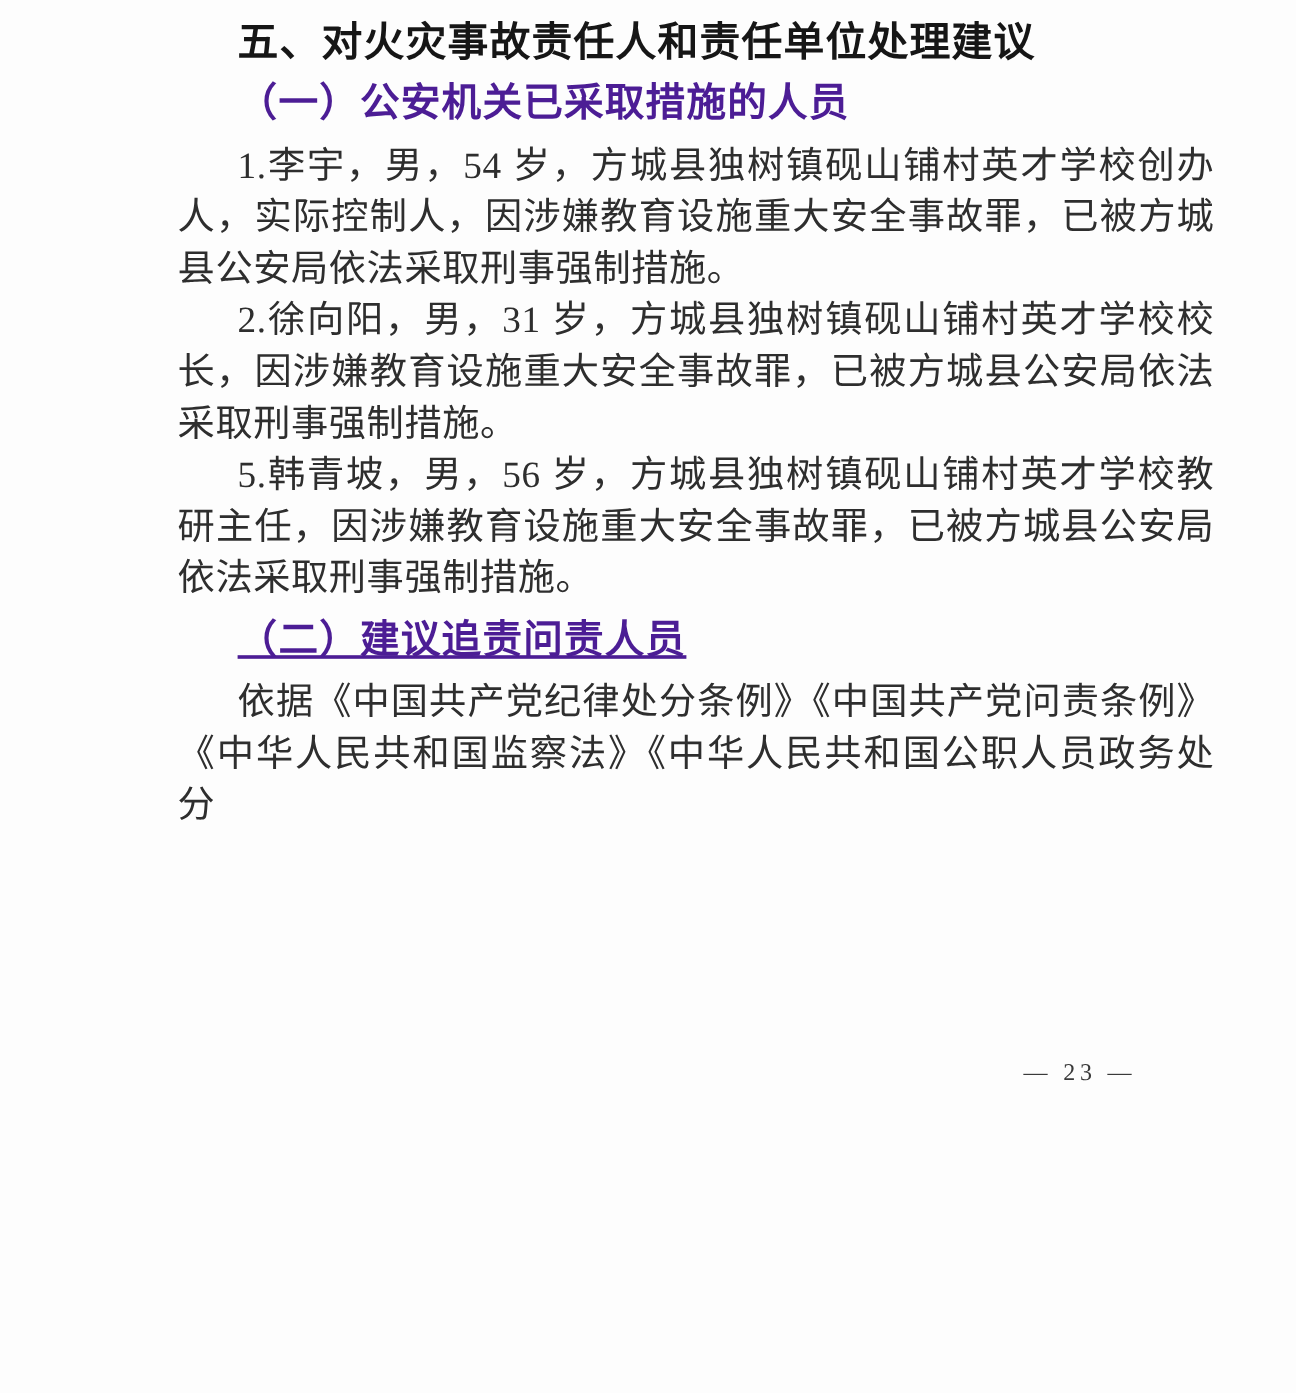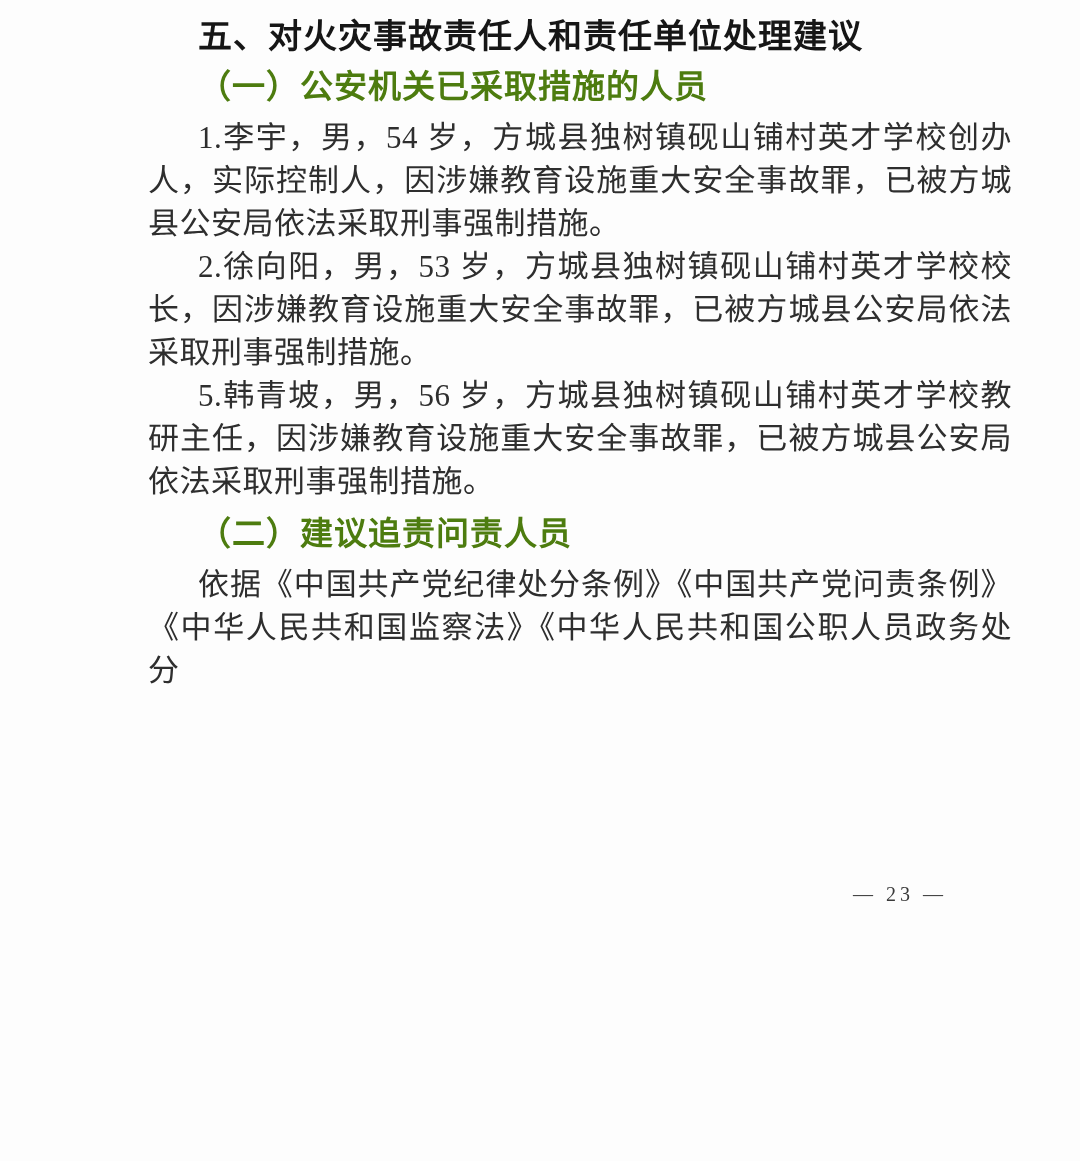--- a/index.html
+++ b/index.html
@@ -29,28 +29,29 @@
     font-weight: 700;
     color: #161616;
     line-height: 50px;
     text-indent: 50px;
     letter-spacing: 1px;
   }
   .section-title {
     margin: 0;
     font-size: 33px;
     font-weight: 700;
-    color: #4d7c0f;
+    color: #4c1d95;
     line-height: 50px;
     text-indent: 50px;
     letter-spacing: 1px;
   }
   .section-title.second {
     margin-top: 6px;
     margin-bottom: 4px;
+    text-decoration: underline;
   }
   .para {
     margin: 0;
     font-size: 31px;
     line-height: 43px;
     text-indent: 50px;
     text-align: justify;
     color: #2e2e2e;
     letter-spacing: 0.5px;
   }
@@ -72,21 +73,21 @@
 <div class="page">
 
   <h1 class="doc-heading">五、对火灾事故责任人和责任单位处理建议</h1>
 
   <h2 class="section-title">（一）公安机关已采取措施的人员</h2>
 
   <div class="para-gap"></div>
 
   <p class="para">1.李宇，男，54 岁，方城县独树镇砚山铺村英才学校创办人，实际控制人，因涉嫌教育设施重大安全事故罪，已被方城县公安局依法采取刑事强制措施。</p>
 
-  <p class="para">2.徐向阳，男，53 岁，方城县独树镇砚山铺村英才学校校长，因涉嫌教育设施重大安全事故罪，已被方城县公安局依法采取刑事强制措施。</p>
+  <p class="para">2.徐向阳，男，31 岁，方城县独树镇砚山铺村英才学校校长，因涉嫌教育设施重大安全事故罪，已被方城县公安局依法采取刑事强制措施。</p>
 
 
 
   <p class="para">5.韩青坡，男，56 岁，方城县独树镇砚山铺村英才学校教研主任，因涉嫌教育设施重大安全事故罪，已被方城县公安局依法采取刑事强制措施。</p>
 
   <h2 class="section-title second">（二）建议追责问责人员</h2>
 
   <p class="para">依据《中国共产党纪律处分条例》《中国共产党问责条例》《中华人民共和国监察法》《中华人民共和国公职人员政务处分</p>
 
   <div class="page-footer">— 23 —</div>

